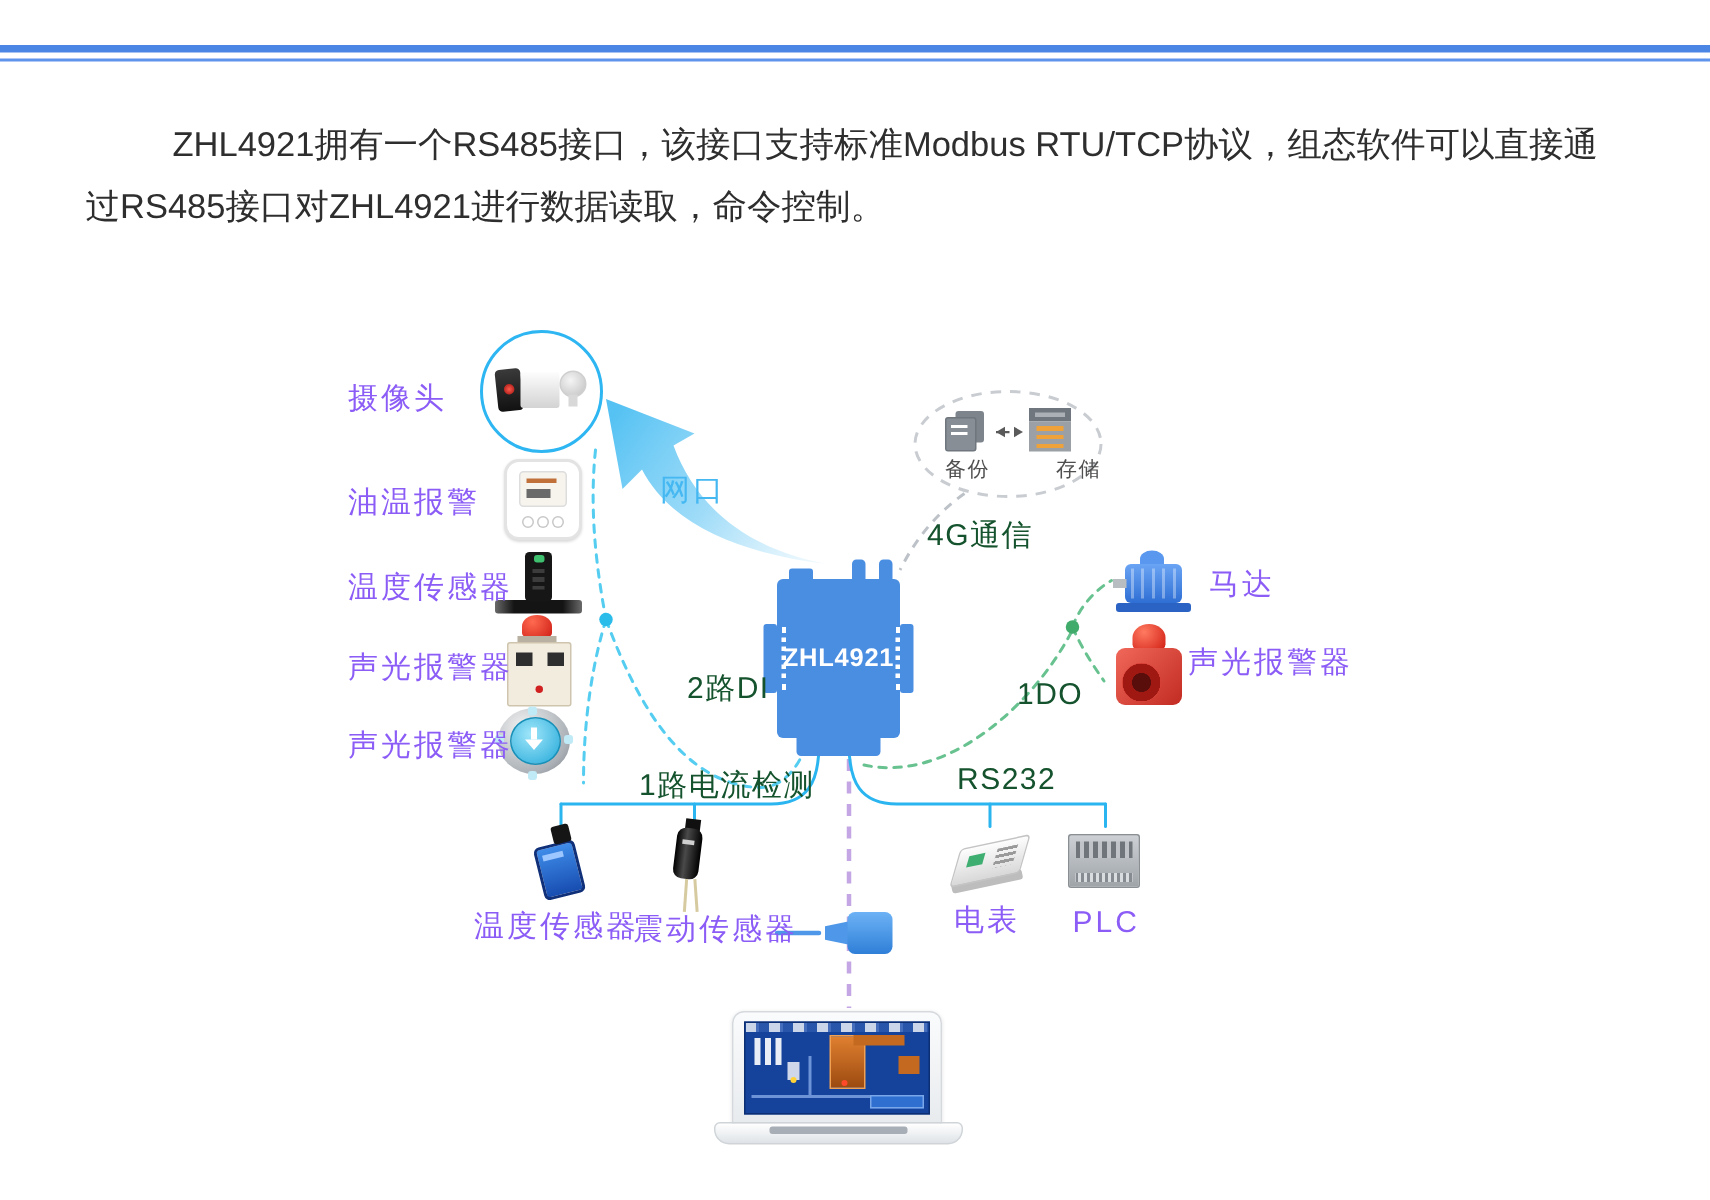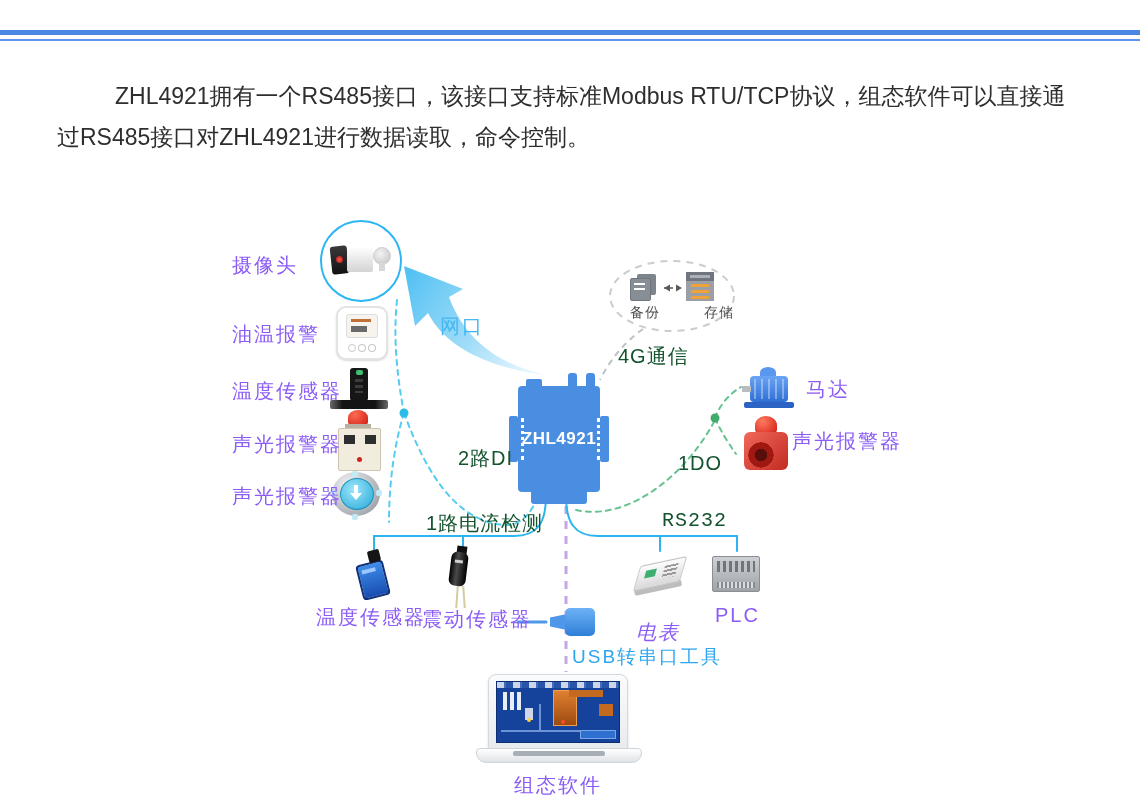--- a/index.html
+++ b/index.html
@@ -243,21 +243,21 @@
       <div class="inner"></div>
       <div class="stem"></div>
       <div class="tri"></div>
   </div>
   <div class="lbl" style="left:232px;top:303px;">声光报警器</div>
 
   <div class="lbl blue" style="left:440px;top:133px;">网口</div>
   <div class="lbl port" style="left:458px;top:265px;">2路DI</div>
   <div class="lbl port" style="left:678px;top:272px;">1DO</div>
   <div class="lbl port" style="left:426px;top:330px;">1路电流检测</div>
-  <div class="lbl port" style="left:662px;top:329px;font-family:Liberation Mono, monospace;">RS232</div>
+  <div class="lbl port" style="left:638px;top:329px;">RS232</div>
   <div class="lbl port" style="left:618px;top:163px;">4G通信</div>
 
   <div class="ic-backup">
       <div class="b1"></div>
       <div class="b2"></div>
     </div>
   <div class="lbl small" style="left:630px;top:124px;">备份</div>
   <div class="ic-storage">
       <div class="band"></div>
       <div class="bdy"></div>
@@ -290,30 +290,29 @@
       <div class="cyl"></div>
       <div class="lg1"></div>
       <div class="lg2"></div>
   </div>
   <div class="lbl" style="left:422px;top:426px;">震动传感器</div>
 
   <div class="ic-meter">
     <div class="edge"></div>
       <div class="top"></div>
   </div>
-  <div class="lbl" style="left:636px;top:439px;font-style:italic;">电表</div>
+  <div class="lbl" style="left:636px;top:420px;">电表</div>
 
   <div class="ic-plc"></div>
   <div class="lbl" style="left:715px;top:424px;">PLC</div>
 
   <div class="ic-usb">
     <div class="nose"></div>
       <div class="bdy"></div>
   </div>
-  <div class="lbl blue" style="left:572px;top:464px;font-size:19px;color:#2ea6ee;">USB转串口工具</div>
 
   <div class="laptop">
     <div class="lt-screen">
       <div class="lt-disp">
         <i class="s-top"></i>
           <i class="s-col"></i>
           <i class="s-tank"></i>
         <i class="s-pipe-v"></i>
           <i class="s-pipe-h"></i>
         <i class="s-vessel"></i>
@@ -321,15 +320,14 @@
           <i class="s-box"></i>
         <i class="s-dot-y"></i>
           <i class="s-dot-r"></i>
           <i class="s-btns"></i>
       </div>
     </div>
     <div class="lt-base">
         <div class="lt-kb"></div>
       </div>
   </div>
-  <div class="lbl" style="left:476px;top:592px;width:164px;text-align:center;">组态软件</div>
 
 </div>
 
 </body></html>

